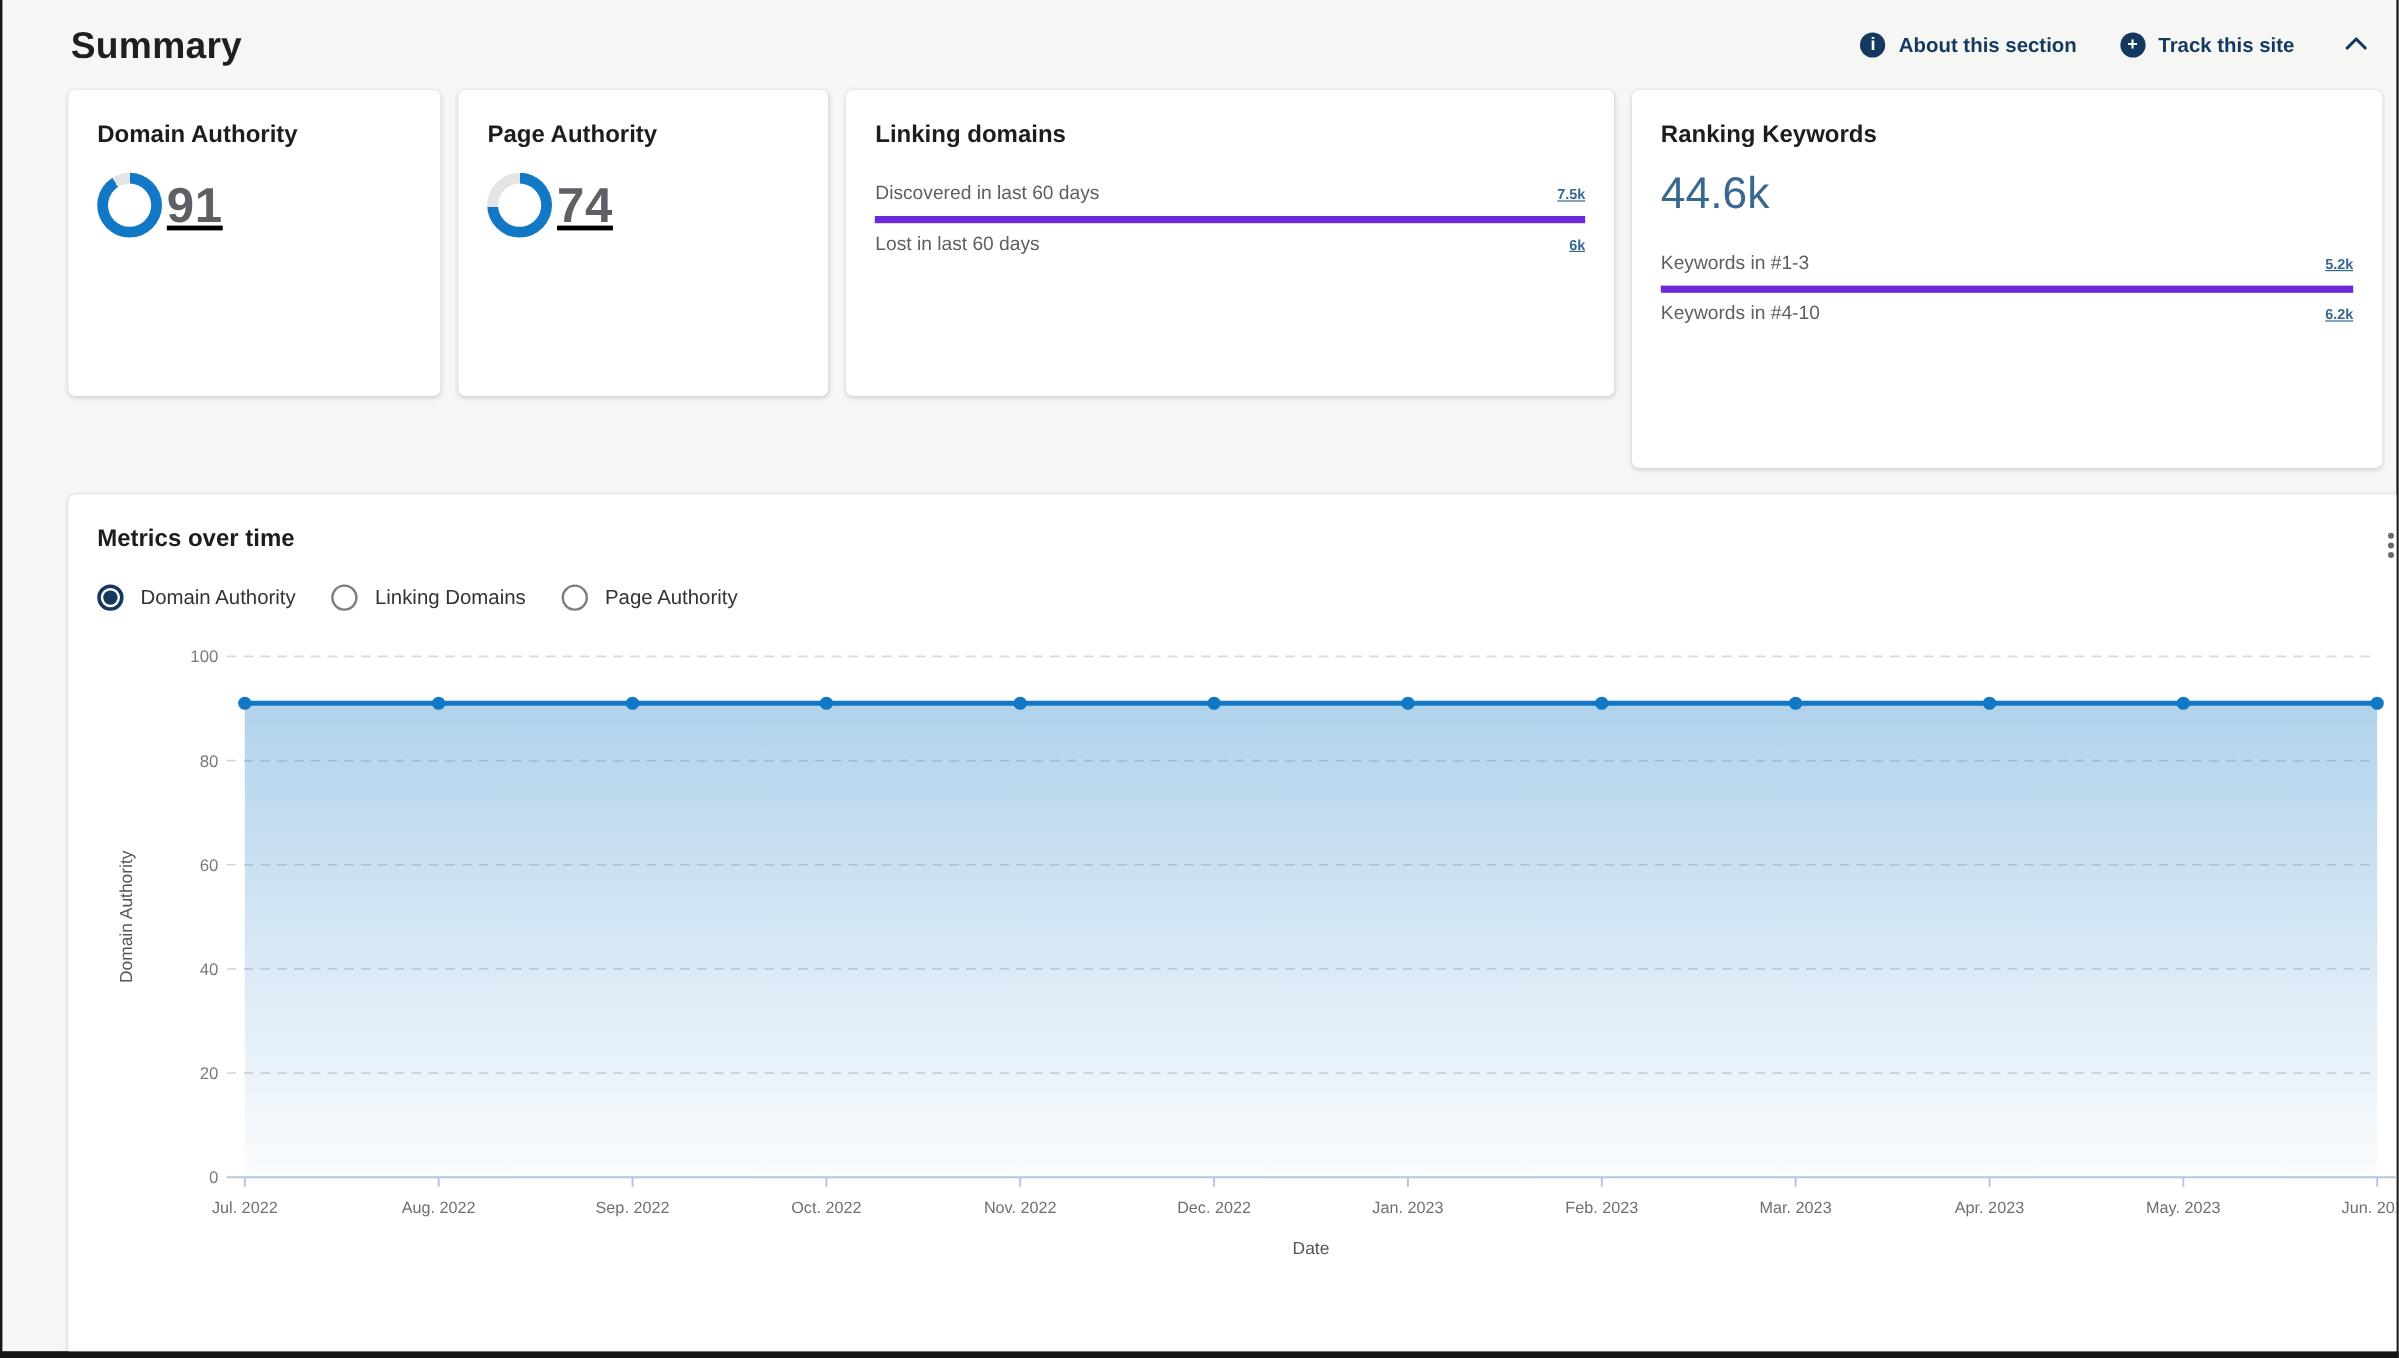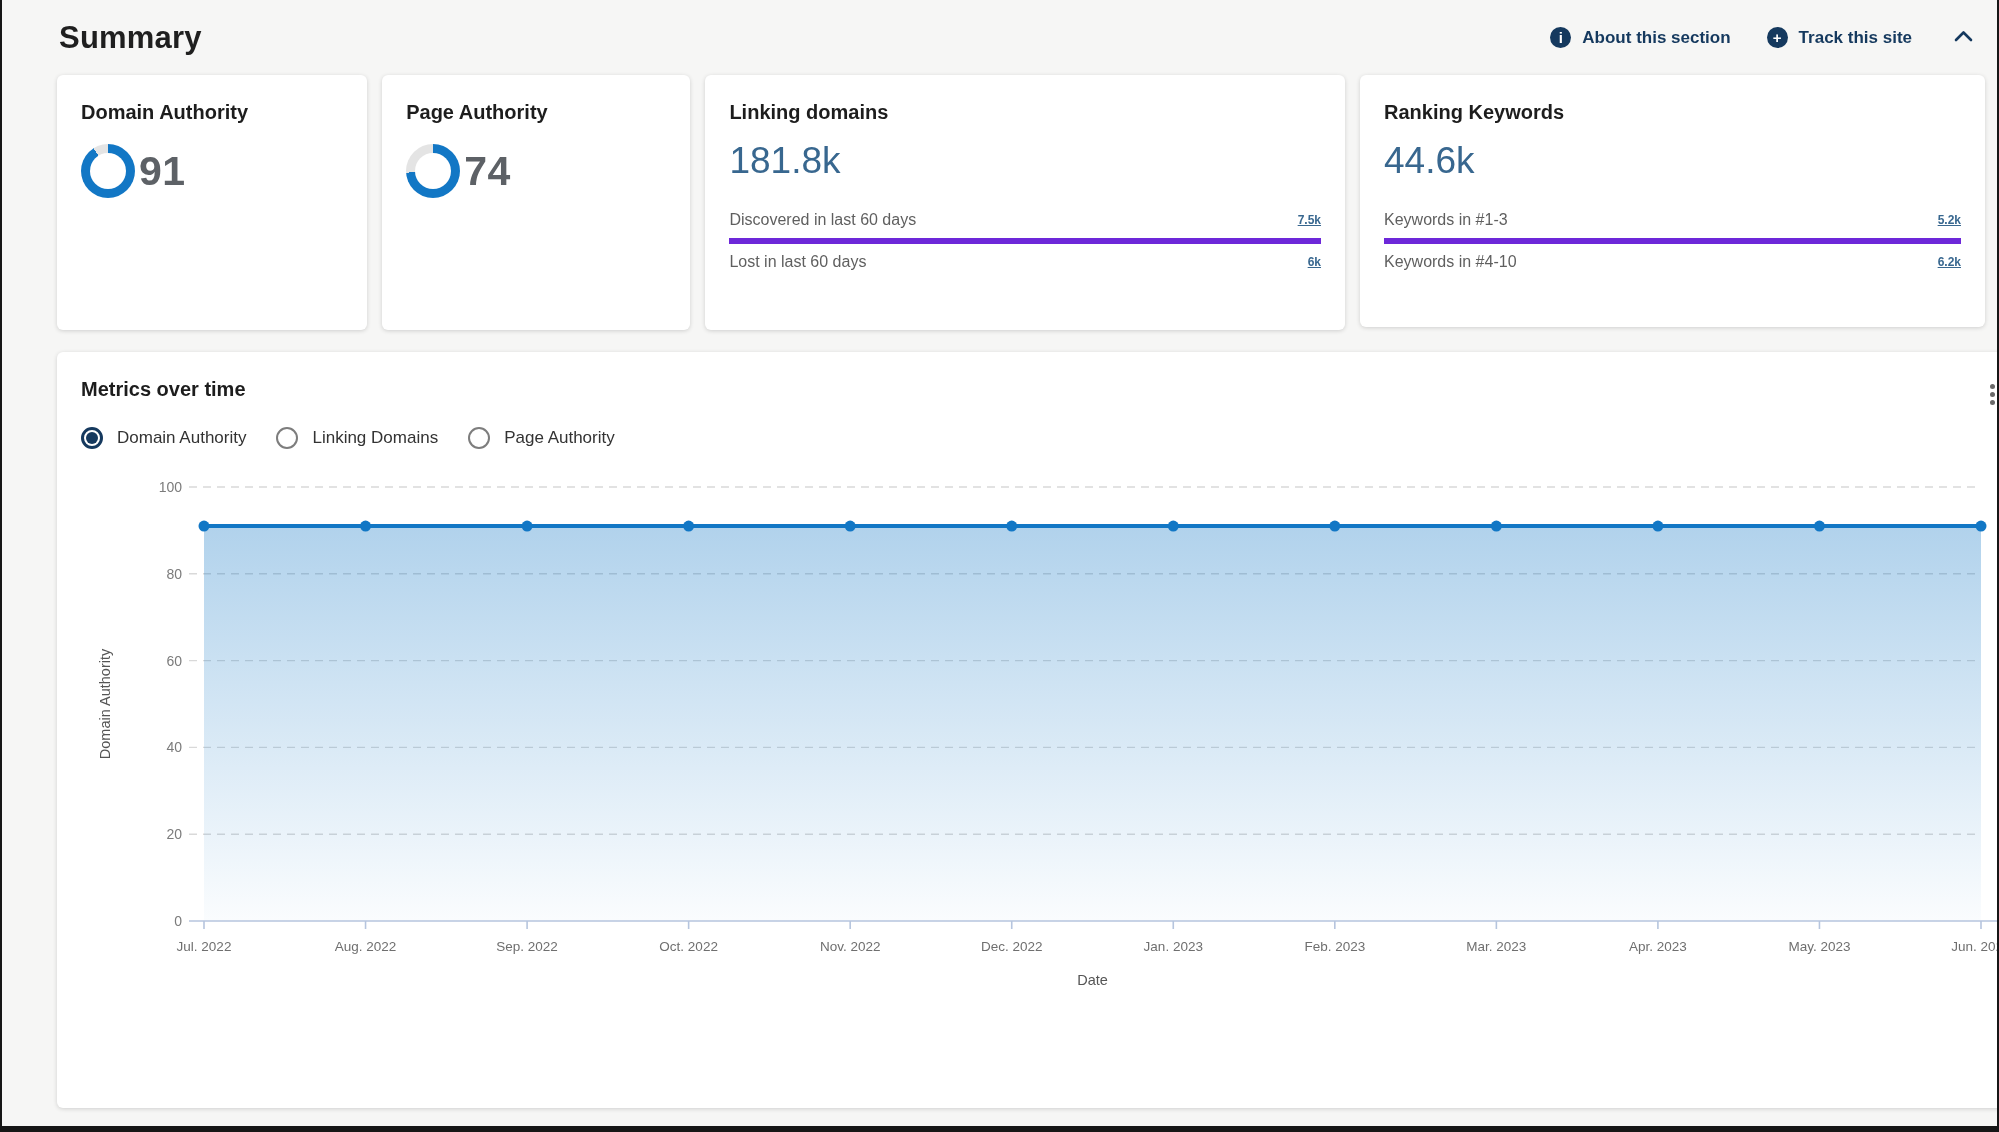--- a/index.html
+++ b/index.html
@@ -21,23 +21,23 @@
   .circle-icon { width:21px; height:21px; border-radius:50%; background:#15395e; color:#fff;
                  font-size:15px; font-weight:700; line-height:21px; text-align:center; display:inline-block; }
   .chev-btn { background:none; border:none; cursor:pointer; padding:4px 6px; }
 
   
   .cards-row { display:flex; gap:15px; margin-top:13px; }
   .card { background:#fff; border-radius:6px; box-shadow:0 1px 4px rgba(0,0,0,.16); padding:26px 24px; }
   .card h2 { font-size:20px; font-weight:700; color:#1d1d1d; }
   .card-sm { width:317px; height:255px; }
   .card-lg { width:655px; height:255px; }
-  .card-lg2 { width:640px; height:252px; }
-
-  .gauge-row { display:flex; align-items:center; gap:4px; margin-top:20px; }
+  .card-lg2 { width:640px; height:315px; }
+
+  .gauge-row { display:flex; align-items:center; gap:4px; margin-top:20px;text-decoration:underline; }
   .gauge { width:54px; height:54px; border-radius:50%; position:relative; }
   .gauge::after { content:""; position:absolute; inset:9px; background:#fff; border-radius:50%; }
   .gauge-num { font-size:41px; font-weight:700; color:#5d6166; letter-spacing:.5px; }
 
   .bignum { margin-top:16px; font-size:37px; font-weight:500; color:#38678f; }
   .rows { margin-top:20px; }
   .rowline { display:flex; justify-content:space-between; align-items:center; padding:9px 0; }
   .rowline.divided { border-bottom:6px solid #6d28d9; }
   .rlabel { font-size:16px; color:#5f5f5f; }
   .rvalue { font-size:12px; color:#38678f; font-weight:700; text-decoration:underline; cursor:pointer; }
@@ -99,21 +99,20 @@
       <section class="card card-sm" style="width:315px">
         <h2>Page Authority</h2>
         <div class="gauge-row">
           <div class="gauge" style="background: conic-gradient(rgb(18, 119, 197) 0deg, rgb(18, 119, 197) 74%, rgb(228, 228, 228) 74%, rgb(228, 228, 228) 100%);"></div>
           <span class="gauge-num">74</span>
         </div>
       </section>
 
       <section class="card card-lg">
         <h2>Linking domains</h2>
-        <div class="bignum">181.8k</div>
         <div class="rows">
           <div class="rowline divided">
             <span class="rlabel">Discovered in last 60 days</span>
             <a class="rvalue">7.5k</a>
           </div>
           <div class="rowline">
             <span class="rlabel">Lost in last 60 days</span>
             <a class="rvalue">6k</a>
           </div>
         </div>

